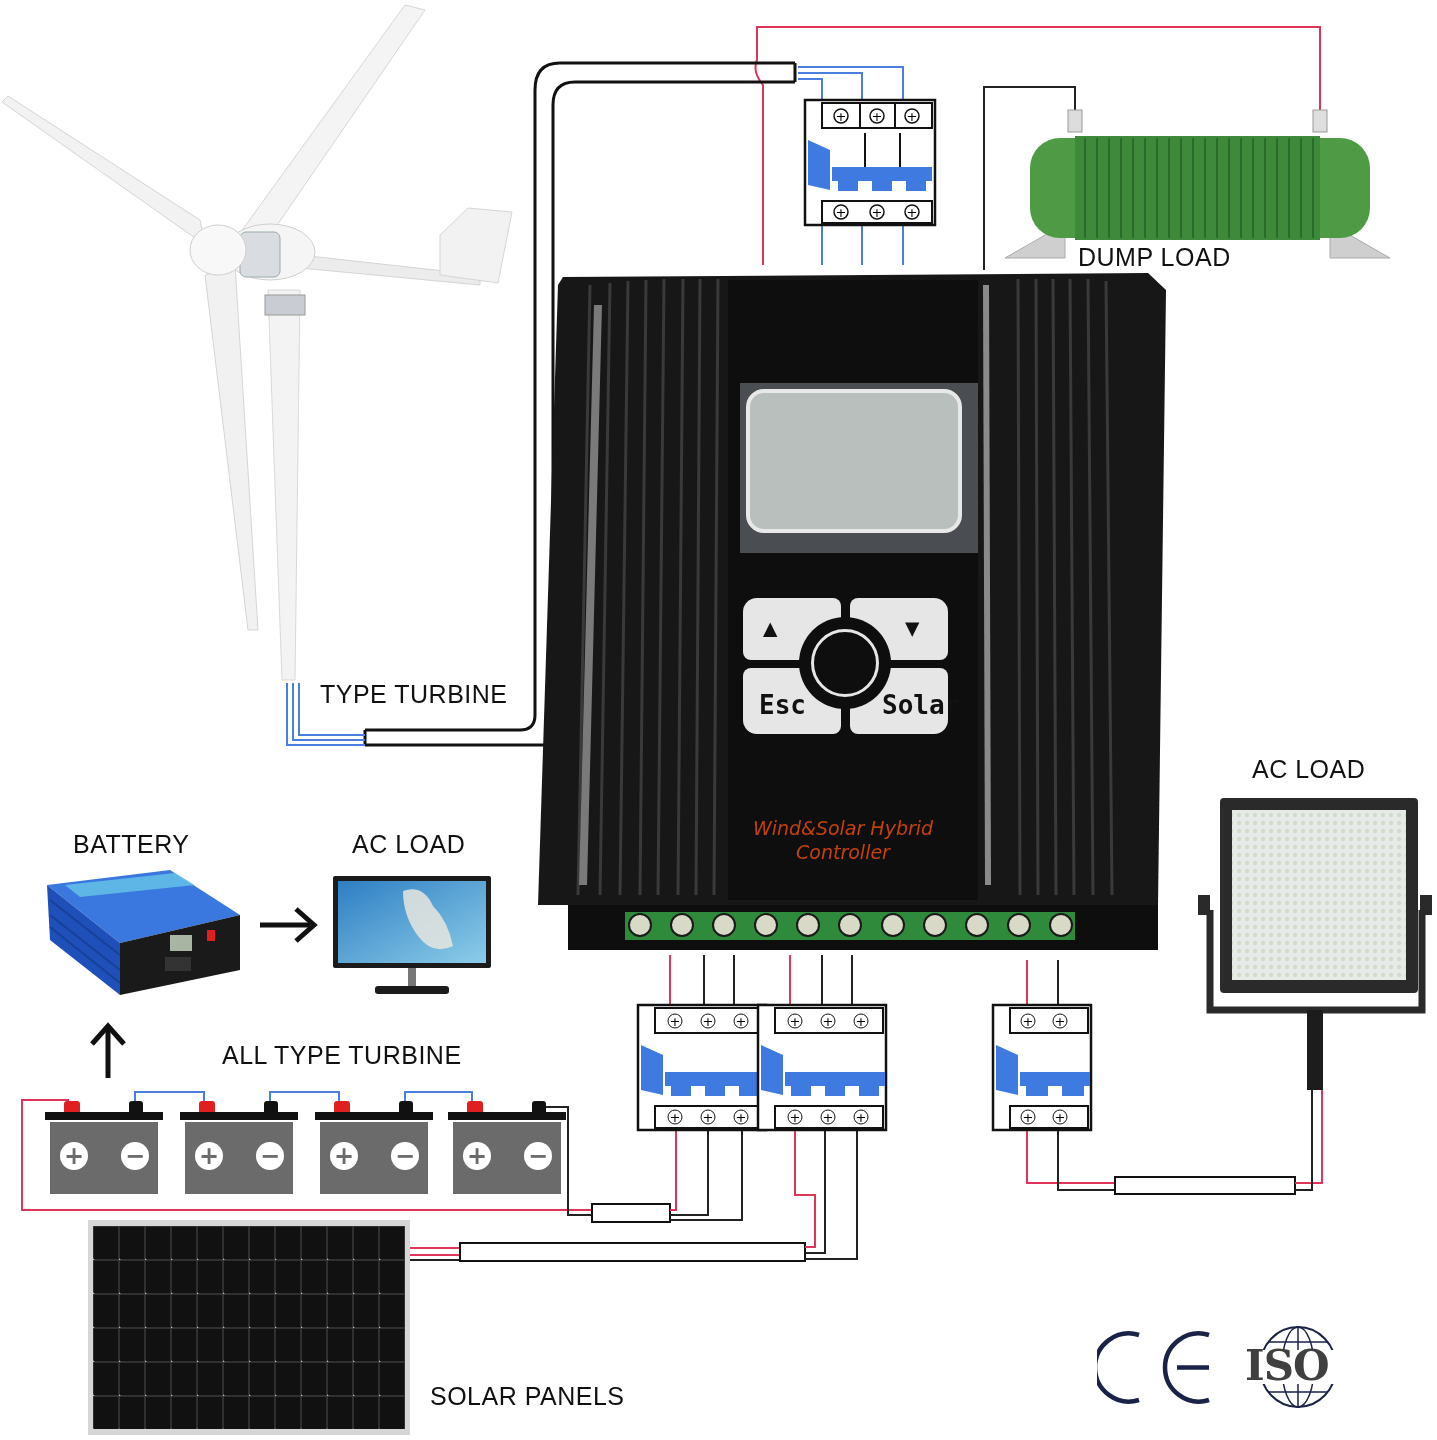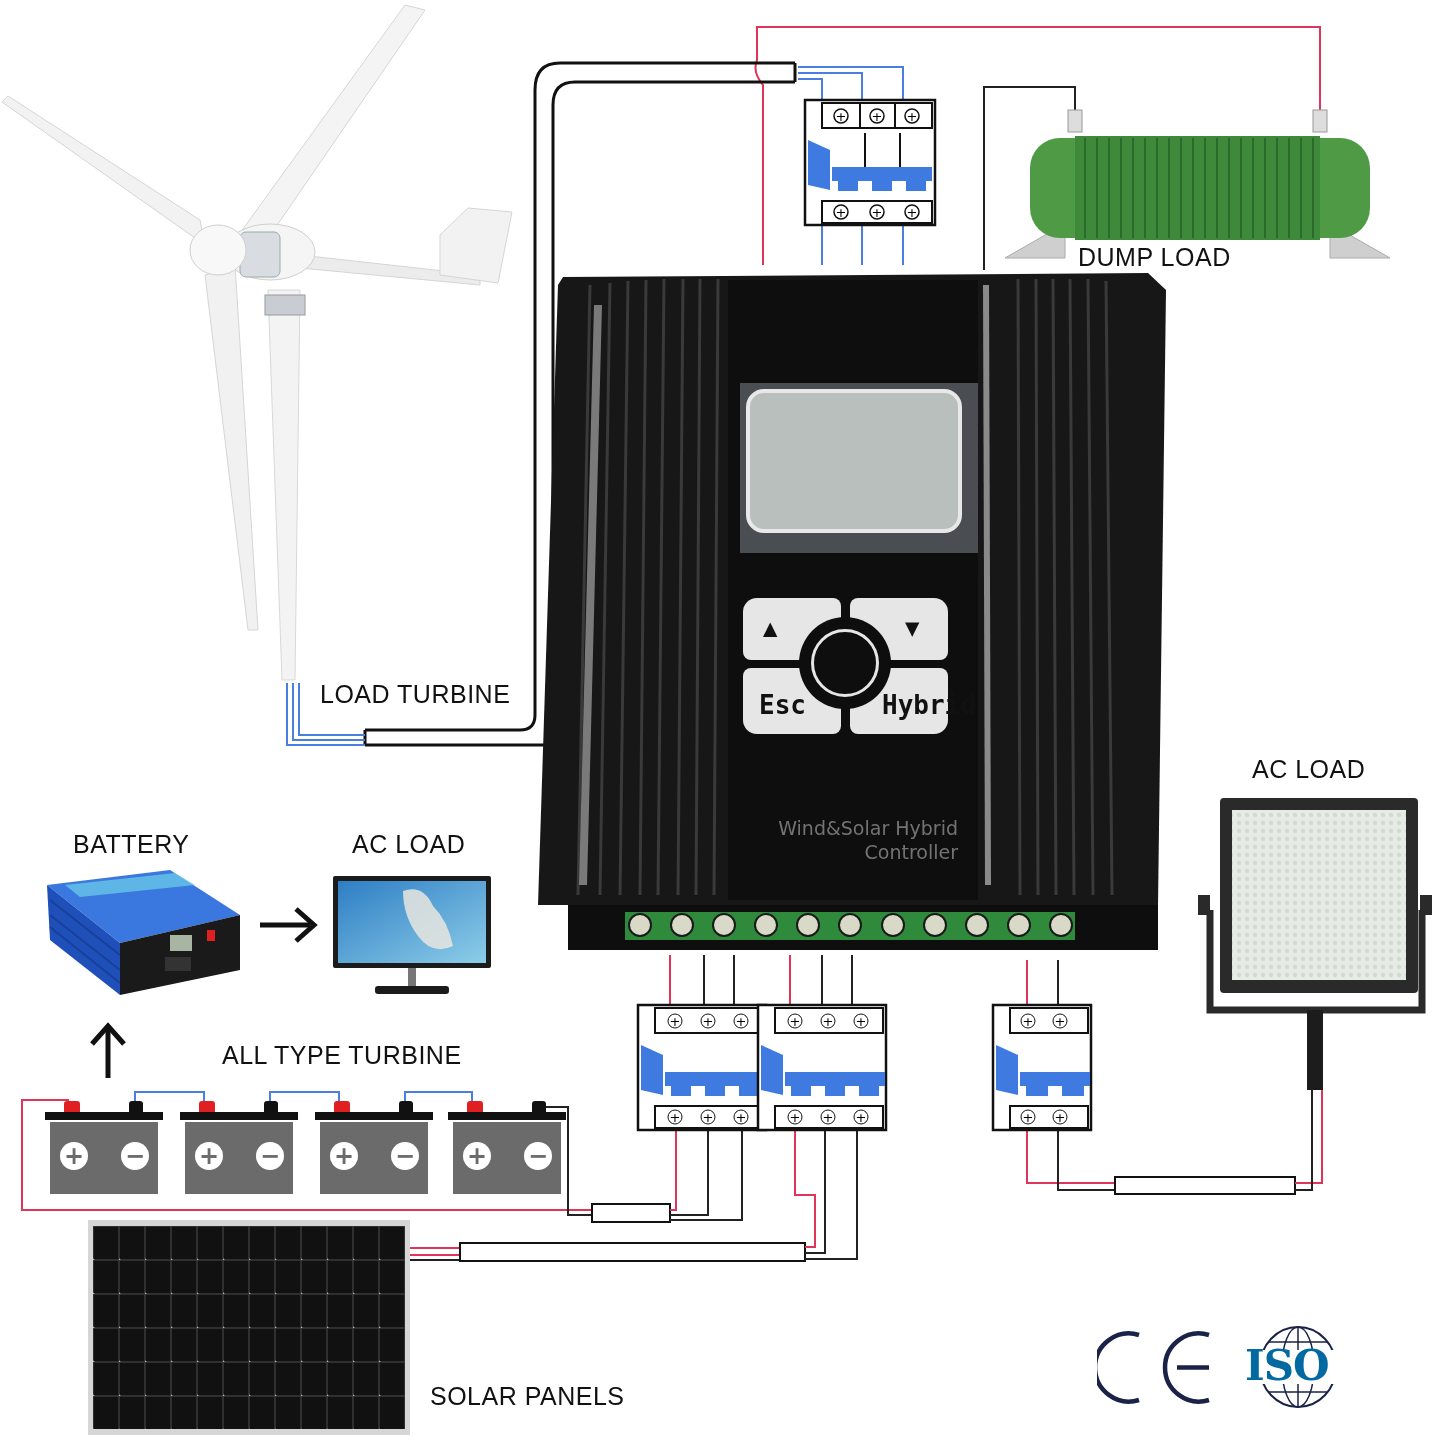--- a/index.html
+++ b/index.html
@@ -2,22 +2,22 @@
 <html><head>
 <meta charset="utf-8">
 <style>
   html, body { margin: 0; padding: 0; background: #ffffff; }
   body { width: 1437px; height: 1440px; position: relative; overflow: hidden;
          font-family: "Liberation Sans", sans-serif; }
   .abs { position: absolute; }
   .label { position: absolute; font-family: "Liberation Sans", sans-serif; color: #111;
            font-size: 25px; letter-spacing: 0.5px; white-space: nowrap; }
   svg.wires { position: absolute; left: 0; top: 0; }
-  .ctrl-text { position: absolute; color: #737373; font-family: "DejaVu Sans", sans-serif;
-               font-size: 19px; text-align: right; line-height: 24px; }
+  .ctrl-text { position: absolute; color: #c2410c; font-family: "DejaVu Sans", sans-serif;
+               font-size: 19px; text-align: center; line-height: 24px; font-style: italic; }
   .key-label { position: absolute; font-family: "DejaVu Sans Mono", monospace;
                font-size: 26px; color: #111; font-weight: bold; }
 </style>
 </head>
 <body>
 
 <svg class="wires" width="1437" height="1440">
 
   <path d="M763,265 L763,85 Q752,72 757,60 L757,27 L1320,27 L1320,110" stroke="#e0345a" stroke-width="2" fill="none"></path>
 
@@ -85,21 +85,21 @@
     <path d="M300,255 L480,275 L480,285 L300,268 Z" fill="#ececec" stroke="#d5d5d5"></path>
     <path d="M440,235 L468,208 L512,212 L498,283 L440,275 Z" fill="#f2f2f2" stroke="#d5d5d5"></path>
 
     <ellipse cx="270" cy="252" rx="45" ry="28" fill="#f5f5f5" stroke="#cfcfcf"></ellipse>
     <rect x="240" y="232" width="40" height="45" rx="6" fill="#d9dde2" stroke="#9aa"></rect>
 
     <ellipse cx="218" cy="250" rx="28" ry="25" fill="#f8f8f8" stroke="#cfcfcf"></ellipse>
     <rect x="265" y="295" width="40" height="20" fill="#c9cdd3" stroke="#999"></rect>
   </svg>
 </div>
-<div class="label" style="left:320px;top:680px;">LOAD TURBINE</div>
+<div class="label" style="left:320px;top:680px;">TYPE TURBINE</div>
 
 <div class="abs" style="left:800px;top:95px;">
   <svg width="140" height="135">
     <rect x="5" y="5" width="130" height="125" fill="#fff" stroke="#111" stroke-width="2.5"></rect>
     <rect x="22" y="8" width="110" height="25" fill="#fff" stroke="#111" stroke-width="2"></rect>
     <line x1="60" y1="8" x2="60" y2="33" stroke="#111" stroke-width="2"></line>
     <line x1="95" y1="8" x2="95" y2="33" stroke="#111" stroke-width="2"></line>
     <circle cx="41" cy="21" r="7" fill="#fff" stroke="#111" stroke-width="1.5"></circle>
       <text x="41" y="26" text-anchor="middle" font-size="13" font-family="DejaVu Sans">+</text>
     <circle cx="77" cy="21" r="7" fill="#fff" stroke="#111" stroke-width="1.5"></circle>
@@ -205,21 +205,21 @@
     <div class="abs" style="left:0;top:0;width:98px;height:62px;background:#e6e6e6;border-radius:14px 8px 8px 8px;">
       <span class="key-label" style="left:20px;top:16px;font-size:24px;">▲</span>
     </div>
     <div class="abs" style="left:107px;top:0;width:98px;height:62px;background:#e6e6e6;border-radius:8px 14px 8px 8px;">
       <span class="key-label" style="left:55px;top:16px;font-size:24px;">▼</span>
     </div>
     <div class="abs" style="left:0;top:70px;width:98px;height:66px;background:#e6e6e6;border-radius:8px 8px 8px 14px;">
       <span class="key-label" style="left:16px;top:22px;">Esc</span>
     </div>
     <div class="abs" style="left:107px;top:70px;width:98px;height:66px;background:#e6e6e6;border-radius:8px 8px 14px 8px;">
-      <span class="key-label" style="left:32px;top:22px;">Hybrid</span>
+      <span class="key-label" style="left:32px;top:22px;">Solar</span>
     </div>
     <div class="abs" style="left:62px;top:25px;width:80px;height:80px;border-radius:50%;background:#0e0e0e;box-shadow:0 0 0 6px #0e0e0e;">
       <div style="position:absolute;left:6px;top:6px;width:62px;height:62px;border-radius:50%;border:3px solid #e6e6e6;"></div>
     </div>
   </div>
 
   <div class="ctrl-text" style="left:200px;top:551px;width:230px;">
     <div>Wind&amp;Solar Hybrid</div>
     <div>Controller</div>
   </div>
@@ -412,14 +412,14 @@
 </div>
 <div class="abs" style="left:1243px;top:1322px;">
   <svg width="110" height="90">
     <ellipse cx="55" cy="45" rx="38" ry="40" fill="none" stroke="#1a2247" stroke-width="2"></ellipse>
     <ellipse cx="55" cy="45" rx="16" ry="40" fill="none" stroke="#1a2247" stroke-width="1.5"></ellipse>
     <line x1="55" y1="5" x2="55" y2="85" stroke="#1a2247" stroke-width="1.5"></line>
     <line x1="25" y1="20" x2="85" y2="20" stroke="#1a2247" stroke-width="1.5"></line>
     <line x1="25" y1="70" x2="85" y2="70" stroke="#1a2247" stroke-width="1.5"></line>
     <rect x="0" y="28" width="110" height="34" fill="#fff"></rect>
   </svg>
-  <span class="abs" style="left:2px;top:22px;font:bold 42px/44px 'DejaVu Serif',serif;color:#0369a1;letter-spacing:-1px;text-align:center;">ISO</span>
+  <span class="abs" style="left:2px;top:22px;font:bold 42px/44px 'DejaVu Serif',serif;color:#404040;letter-spacing:-1px;text-align:center;">ISO</span>
 </div>
 
 </body></html>

